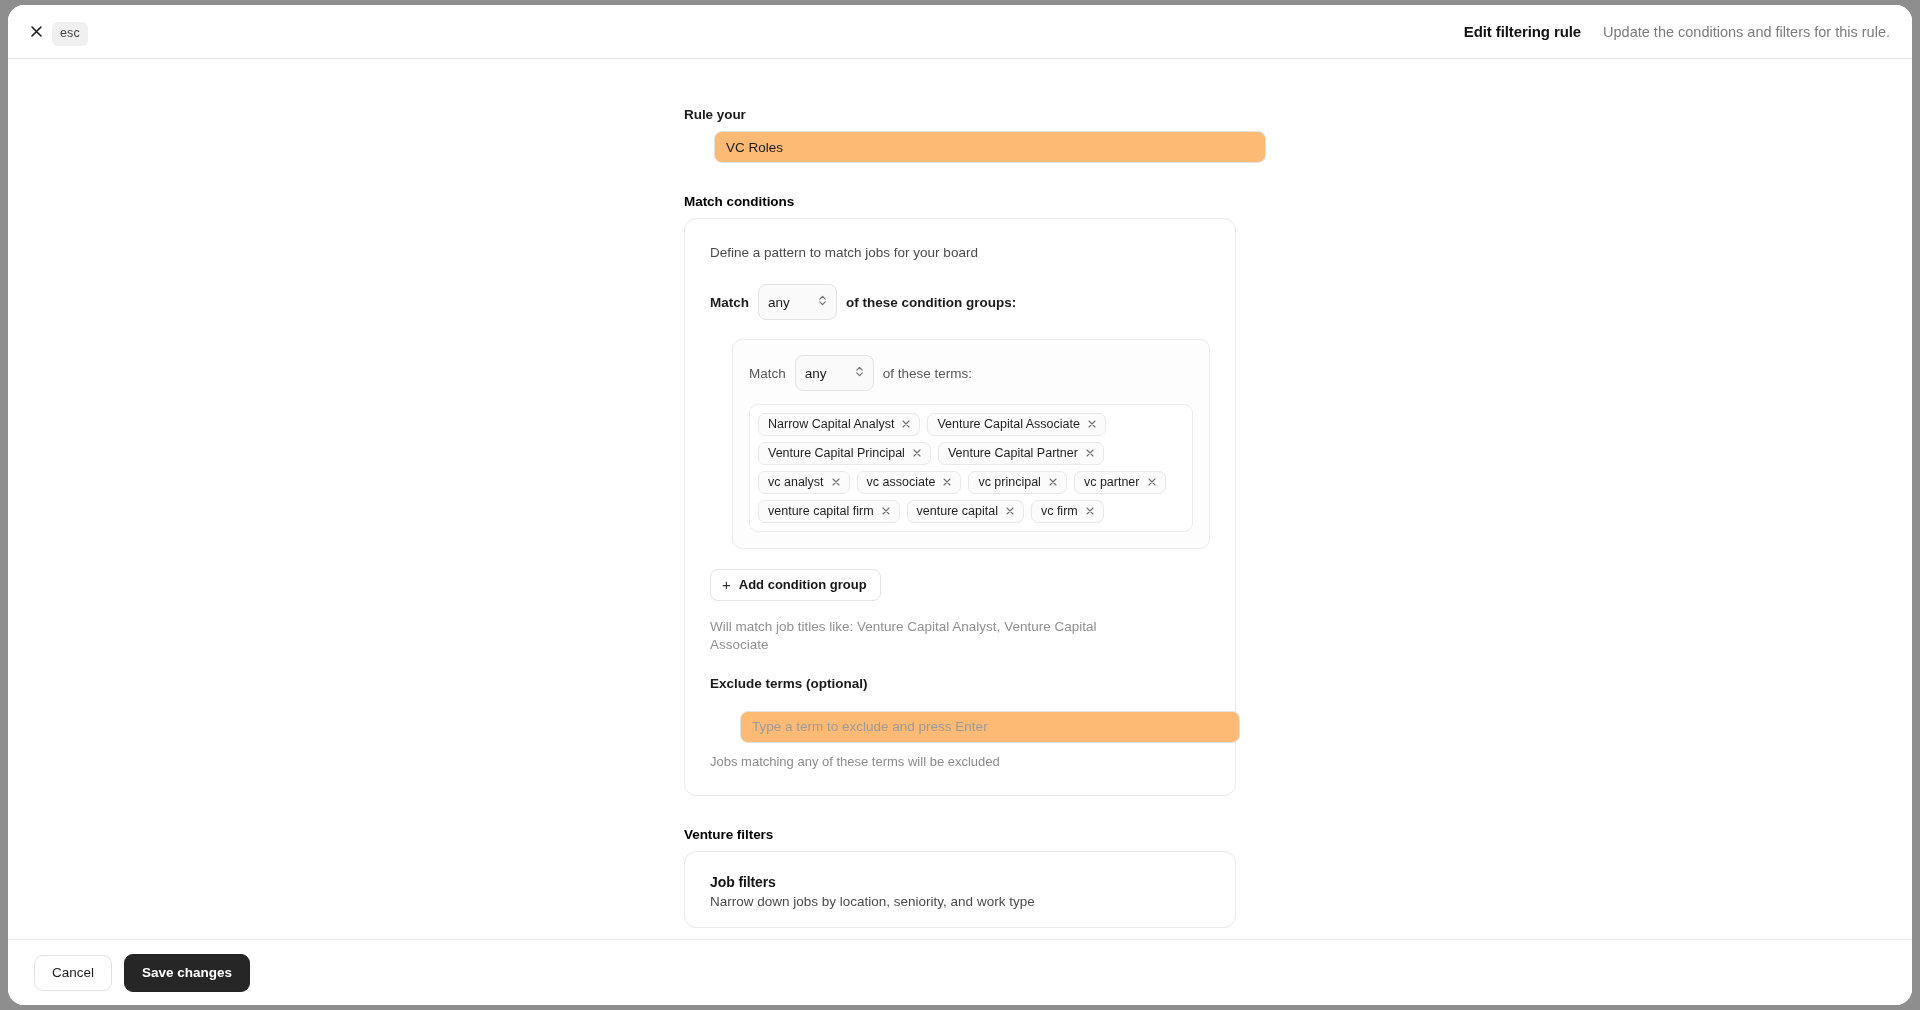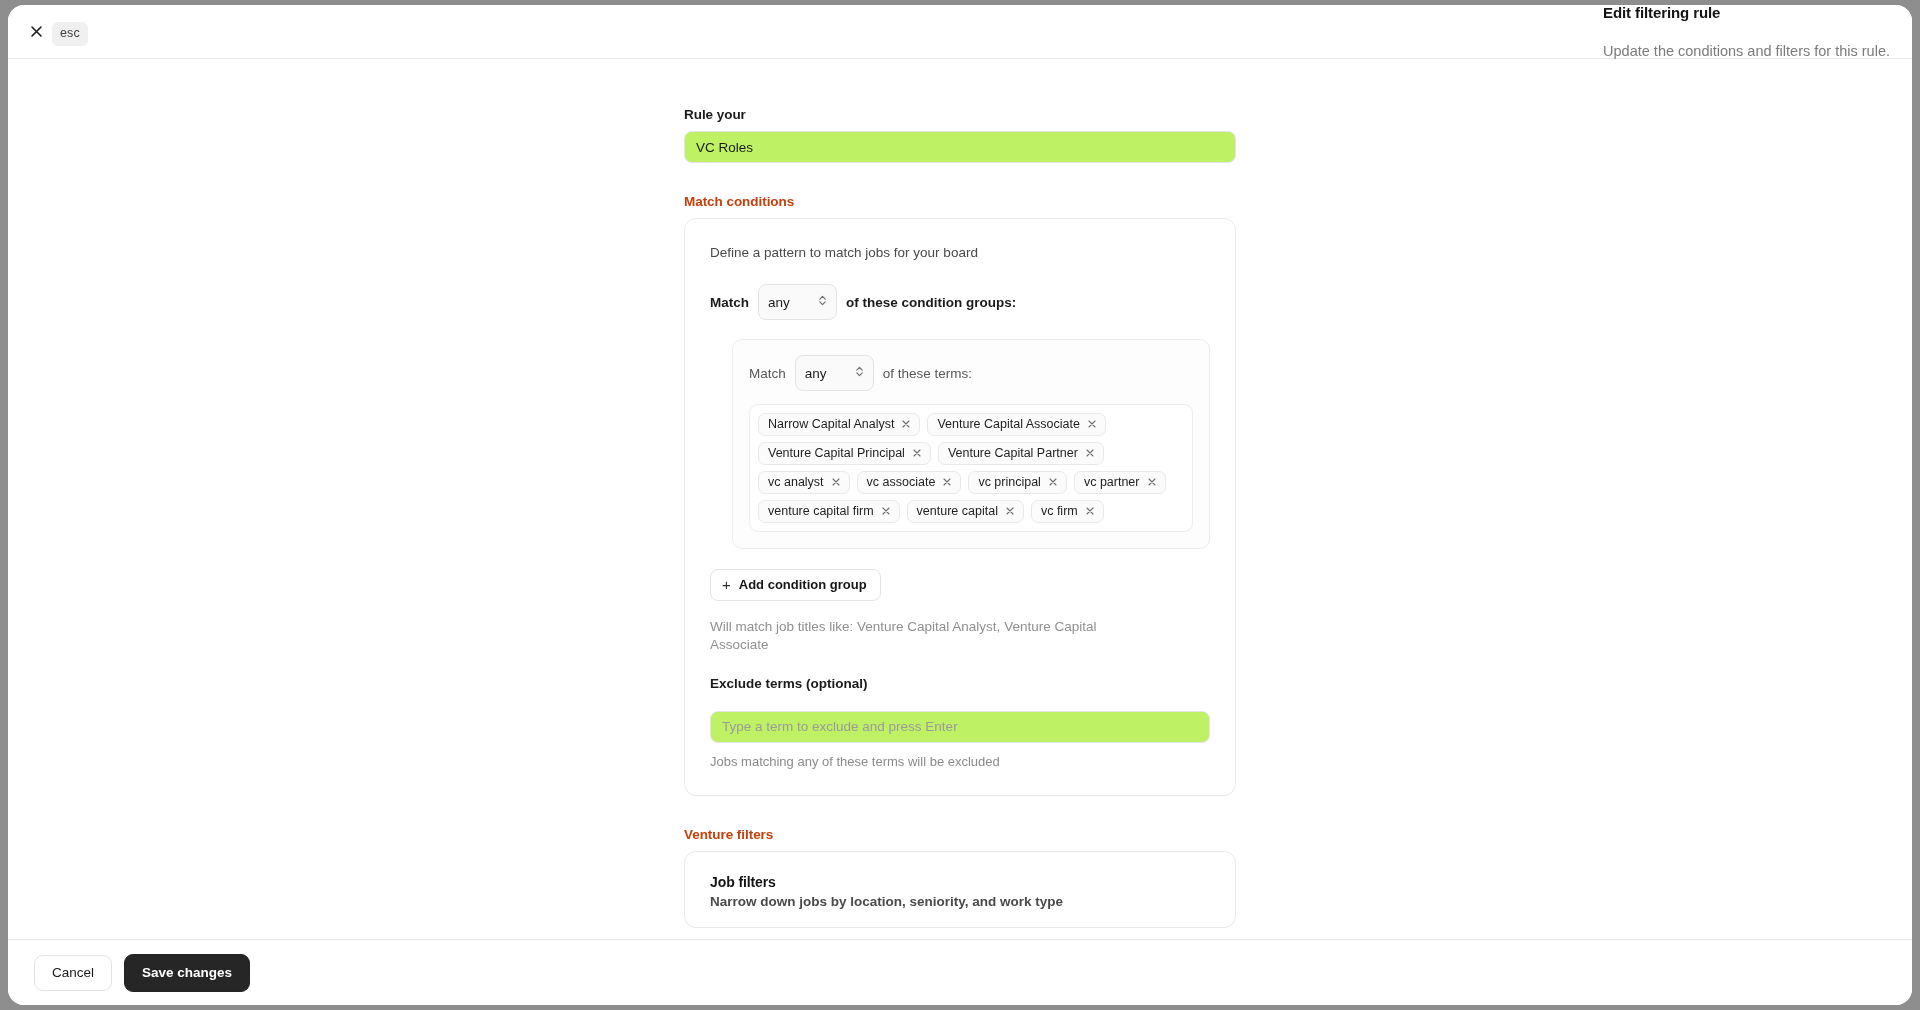--- a/index.html
+++ b/index.html
@@ -43,21 +43,21 @@
     background: #f0f0f0;
     color: #414141;
     border-radius: 6px;
     font-size: 12.5px;
     line-height: 1;
     padding: 5px 8px 6px;
     letter-spacing: .1px;
   }
   .header-right {
     margin-left: auto;
-    display: flex; align-items: flex-start; gap: 22px; flex-direction: column;
+    display: flex; align-items: center; gap: 22px;
   }
   .header-title {
     font-size: 15px; font-weight: 700; color: #131313; letter-spacing: -.1px;
   }
   .header-sub { font-size: 14.5px; color: #7b7b7b; }
 
   
   .body-scroll {
     flex: 1;
     overflow: hidden;
@@ -75,33 +75,34 @@
     font-weight: 700;
     color: #1b1b1b;
     margin-bottom: 9px;
     letter-spacing: -.05px;
   }
   .text-input {
     width: 100%;
     height: 32px;
     border: 1px solid #e3e3e3;
     border-radius: 8px;
-    background: #bef264;
+    background: #fdba74;
     font-size: 13.5px;
     color: #1b1b1b;
     padding: 0 11px;
     font-family: inherit;
     outline: none;
+    margin-left: 30px;
   }
   .text-input::placeholder { color: #9b9b9b; }
 
   .section-label {
     font-size: 13.5px;
     font-weight: 700;
-    color: #c2410c;
+    color: #000000;
     margin: 31px 0 9px;
     letter-spacing: -.05px;
   }
 
   .card {
     border: 1px solid #e9e9e9;
     border-radius: 12px;
     background: #fff;
     padding: 22px 25px 26px;
   }
@@ -191,21 +192,21 @@
   }
 
   .exclude-label {
     margin-top: 22px;
     font-size: 13.5px; font-weight: 700; color: #1b1b1b;
     margin-bottom: 20px;
   }
   .hint-small { margin-top: 11px; font-size: 13px; color: #8b8b8b; }
 
   .card-truncated { padding-bottom: 0; }
-  .card-truncated .card-desc { margin-bottom: 18px; font-weight: bold; }
+  .card-truncated .card-desc { margin-bottom: 18px; }
 
   
   .footer {
     height: 66px; min-height: 66px;
     border-top: 1px solid #e8e8e8;
     display: flex; align-items: center; justify-content: flex-start;
     gap: 12px;
     padding: 0 26px;
     background: #fff;
   }

